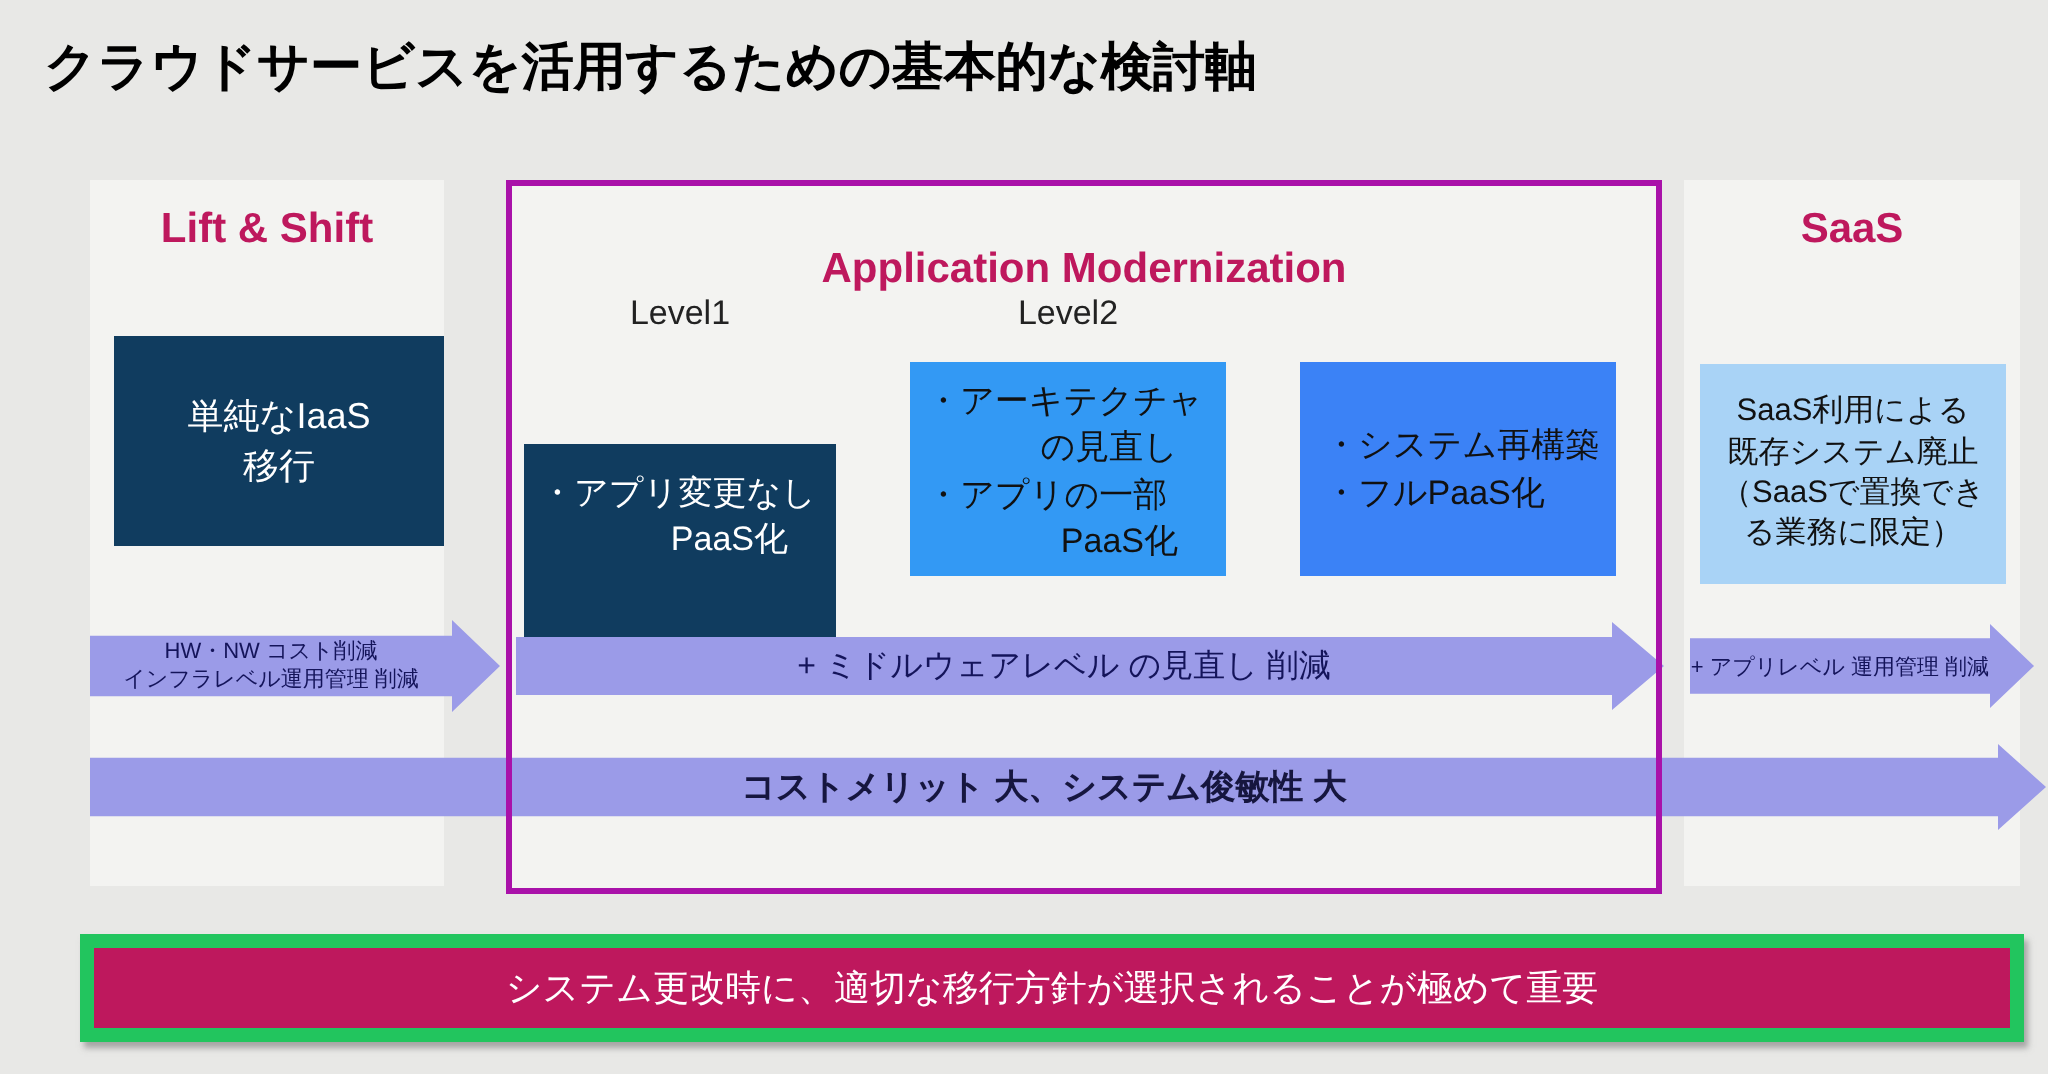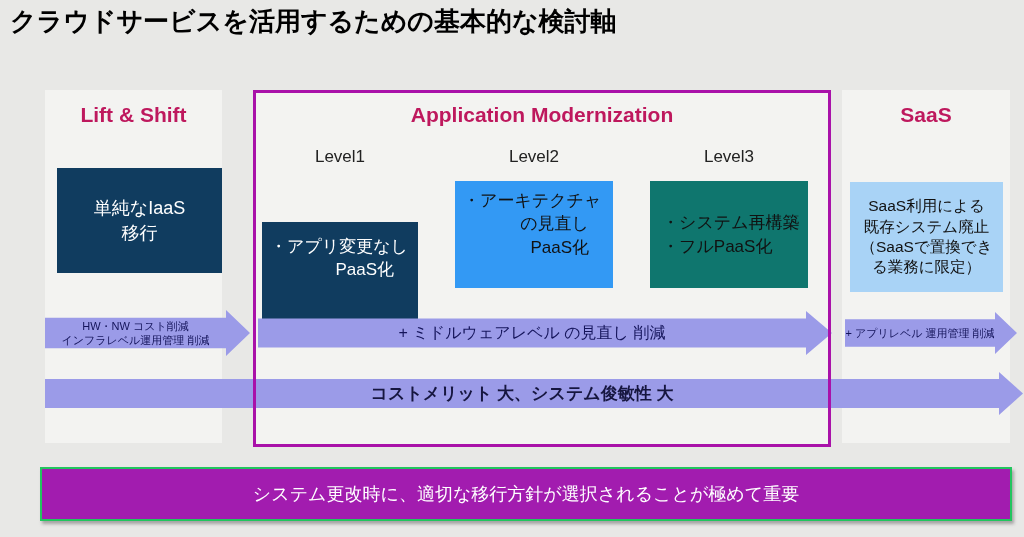--- a/index.html
+++ b/index.html
@@ -7,21 +7,21 @@
     font-family:"Liberation Sans","DejaVu Sans",sans-serif;
     background:#d9d9d9;
   }
   .stage{
     position:relative;
     width:1024px;height:537px;
     background:#e8e8e6;
     overflow:hidden;
   }
   .title{
-    position:absolute;left:10px;top:4px;margin:0;
+    position:absolute;left:10px;top:4px;margin:12px;
     font-size:26px;font-weight:bold;color:#000;
     letter-spacing:0px;white-space:nowrap;
   }
   .panel{
     position:absolute;top:90px;height:353px;
     background:#f3f3f1;
   }
   .panel-left{left:45px;width:177px;}
   .panel-mid{left:253px;top:90px;width:578px;height:357px;}
   .panel-right{left:842px;width:168px;}
@@ -30,34 +30,34 @@
     border:3px solid #a911a9;box-sizing:border-box;
     background:transparent;z-index:6;pointer-events:none;
   }
   .col-header{
     position:absolute;top:101px;height:28px;
     display:flex;align-items:center;justify-content:center;
     font-size:21px;font-weight:bold;color:#be185d;z-index:3;
     white-space:nowrap;
   }
   .hdr-left{left:45px;width:177px;}
-  .hdr-mid{left:253px;width:578px;}
+  .hdr-mid{left:253px;width:578px;margin-top:20px;}
   .hdr-right{left:842px;width:168px;}
   .level-label{
     position:absolute;top:145px;height:24px;
     display:flex;align-items:center;justify-content:center;
     font-size:17px;color:#222;z-index:3;white-space:nowrap;
   }
   .box{
     position:absolute;z-index:3;box-sizing:border-box;
     font-size:17px;line-height:1.38;
   }
   .navy{background:#103c5f;color:#ffffff;}
   .blue-mid{background:#3399f4;color:#111;}
-  .blue-light{background:#0f766e;color:#111;}
+  .blue-light{background:#3b82f6;color:#111;}
   .blue-pale{background:#a9d3f6;color:#111;}
   .box-center{
     display:flex;align-items:center;justify-content:center;
     text-align:center;white-space:pre-line;
   }
   .iaas-box{left:57px;top:168px;width:165px;height:105px;font-size:18px;}
   .lv1-box{left:262px;top:181px;width:156px;height:107px;padding:13px 10px 0 8px;margin-top:41px;}
   .lv2-box{left:455px;top:181px;width:158px;height:107px;padding:8px 10px 0 8px;}
   .lv3-box{left:650px;top:181px;width:158px;height:107px;display:flex;flex-direction:column;justify-content:center;padding-left:12px;}
   .saas-box{left:850px;top:182px;width:153px;height:110px;font-size:15.5px;line-height:1.32;
@@ -85,21 +85,21 @@
     clip-path:polygon(0 17%,calc(100% - 22px) 17%,calc(100% - 22px) 0,100% 50%,calc(100% - 22px) 100%,calc(100% - 22px) 83%,0 83%);
     padding-right:22px;box-sizing:border-box;
   }
   .arrow-big{
     left:45px;top:372px;width:978px;height:43px;font-size:17px;font-weight:600;color:#16163f;
     clip-path:polygon(0 16%,calc(100% - 24px) 16%,calc(100% - 24px) 0,100% 50%,calc(100% - 24px) 100%,calc(100% - 24px) 84%,0 84%);
     padding-right:24px;box-sizing:border-box;z-index:4;
   }
   .banner{
     position:absolute;left:40px;top:467px;width:972px;height:54px;
-    background:#a21caf;border:2px solid #22c55e;box-sizing:border-box;
+    background:#be185d;border:7px solid #22c55e;box-sizing:border-box;
     box-shadow:2px 3px 3px rgba(110,110,110,0.55);
     display:flex;align-items:center;justify-content:center;
     color:#fff;font-size:18px;z-index:2;white-space:nowrap;
   }
 </style>
 </head>
 <body>
 
 <div class="stage">
 
@@ -108,33 +108,33 @@
   <div class="panel panel-left"></div>
   <div class="panel panel-mid"></div>
   <div class="panel panel-right"></div>
 
   <div class="col-header hdr-left">Lift &amp; Shift</div>
   <div class="col-header hdr-mid">Application Modernization</div>
   <div class="col-header hdr-right">SaaS</div>
 
   <div class="level-label" style="left:262px;width:156px;">Level1</div>
   <div class="level-label" style="left:455px;width:158px;">Level2</div>
-  <div class="level-label" style="left:650px;width:158px;">Level3</div>
 
   <div class="box navy box-center iaas-box">単純なIaaS
 移行</div>
 
   <div class="box navy lv1-box">
     <div class="l-left">・アプリ変更なし</div>
     <div class="l-right">PaaS化</div>
   </div>
 
   <div class="box blue-mid lv2-box">
     <div class="l-left">・アーキテクチャ</div>
     <div class="l-right">の見直し</div>
+    <div class="l-left">・アプリの一部</div>
     <div class="l-right">PaaS化</div>
   </div>
 
   <div class="box blue-light lv3-box">
     <div class="l-left">・システム再構築</div>
     <div class="l-left">・フルPaaS化</div>
   </div>
 
   <div class="box blue-pale saas-box">
     <div>SaaS利用による</div>

